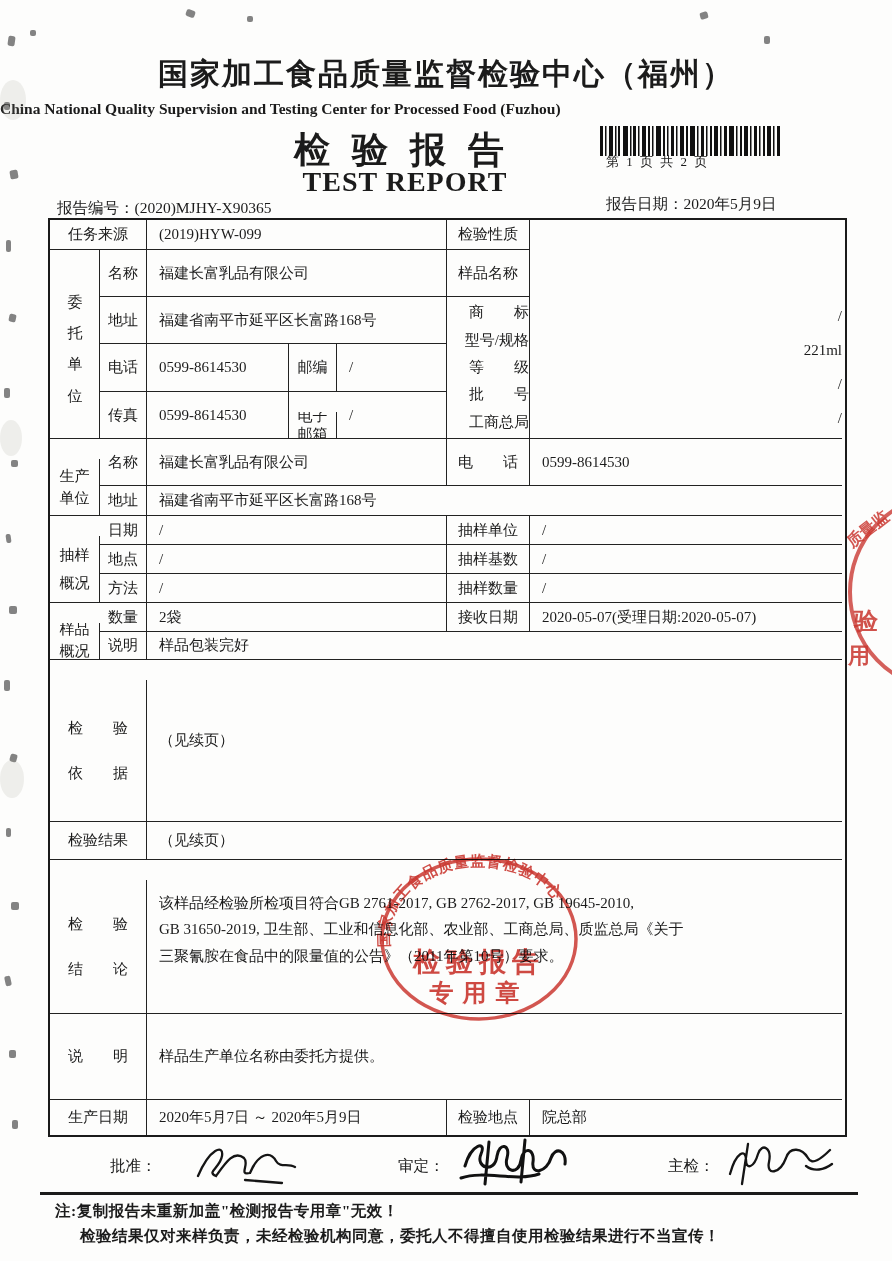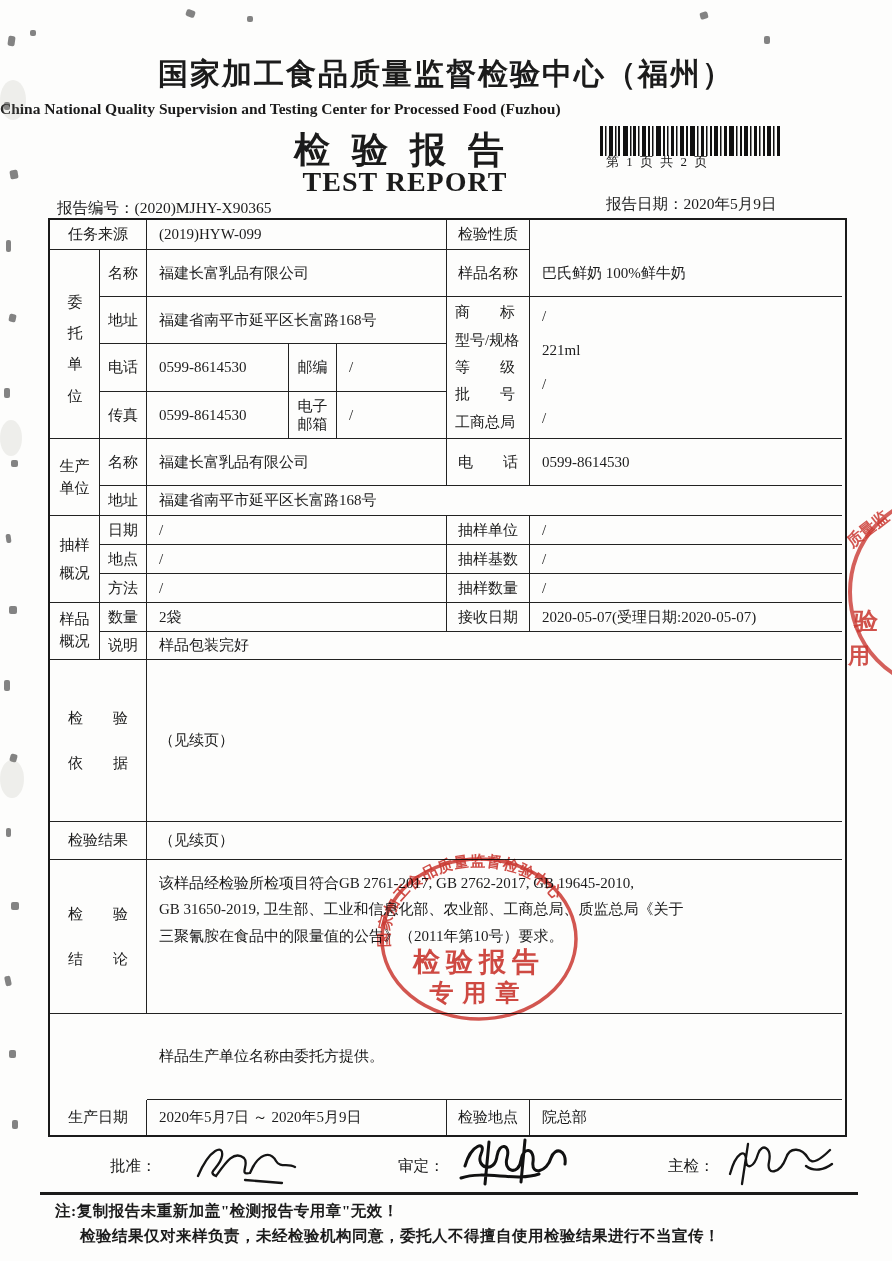--- a/index.html
+++ b/index.html
@@ -20,25 +20,25 @@
   
   #tbl{left:48px;top:218px;width:795px;height:915px;border:2.5px solid #1b1b1b;
        display:grid;font-size:15px;
        grid-template-columns:50px 47px 142px 48px 110px 83px 312px;
        grid-template-rows:30px 47px 47px 48px 47px 47px 30px 29px 29px 29px 29px 28px 162px 38px 154px 86px 35px;}
   .c{border-right:1.5px solid #222;border-bottom:1.5px solid #222;display:flex;align-items:center;overflow:hidden;}
   .lab{justify-content:center;text-align:center;}
   .val{padding-left:12px;font-family:Liberation Serif, serif;}
   .er{border-right:none;}
   .eb{border-bottom:none;}
-  .pre{white-space:pre-line;}
+  .pre{white-space:pre-line;margin-top:20px;}
   .vtext{writing-mode:vertical-lr;text-orientation:upright;letter-spacing:2.1em;line-height:1;}
   .lh-wide{line-height:3;}
   .attrs{flex-direction:column;align-items:stretch;justify-content:space-around;padding:2px 0;}
-  .attrs div{padding-left:8px;}
+  .attrs div{padding-left:8px;text-align:right;}
   .attrs.values div{padding-left:12px;}
   .conc{line-height:1.75;padding:10px 14px 10px 12px;align-items:flex-start;}
   
   .stamp{mix-blend-mode:multiply;pointer-events:none;}
   .edge-stamp-wrap{left:834px;top:493px;width:58px;height:202px;overflow:hidden;mix-blend-mode:multiply;pointer-events:none;}
   
   .sig-label{font-size:15.5px;}
   .rule-heavy{left:40px;top:1192px;width:818px;height:3px;background:#1b1b1b;}
   .note{font-size:15.5px;font-weight:600;letter-spacing:0.5px;}
   
@@ -107,21 +107,20 @@
     <div class="c lab" style="grid-area:1/1/2/3">任务来源</div>
     <div class="c val" style="grid-area:1/3/2/6">(2019)HYW-099</div>
     <div class="c lab" style="grid-area:1/6/2/7">检验性质</div>
 
     <div class="c lab" style="grid-area:2/1/6/2">
         <span class="vtext">委托单位</span>
       </div>
     <div class="c lab" style="grid-area:2/2/3/3">名称</div>
     <div class="c val" style="grid-area:2/3/3/6">福建长富乳品有限公司</div>
     <div class="c lab" style="grid-area:2/6/3/7">样品名称</div>
-    <div class="c val er" style="grid-area:2/7/3/8">巴氏鲜奶 100%鲜牛奶</div>
     <div class="c lab" style="grid-area:3/2/4/3">地址</div>
     <div class="c val" style="grid-area:3/3/4/6">福建省南平市延平区长富路168号</div>
 
     <div class="c attrs" style="grid-area:3/6/6/7">
       <div>商　　标</div>
       <div>型号/规格</div>
       <div>等　　级</div>
       <div>批　　号</div>
       <div>工商总局</div>
     </div>
@@ -178,20 +177,21 @@
     <div class="c lab pre lh-wide" style="grid-area:13/1/14/3">检　　验
 依　　据</div>
     <div class="c val er" style="grid-area:13/3/14/8">（见续页）</div>
     <div class="c lab" style="grid-area:14/1/15/3">检验结果</div>
     <div class="c val er" style="grid-area:14/3/15/8">（见续页）</div>
     <div class="c lab pre lh-wide" style="grid-area:15/1/16/3">检　　验
 结　　论</div>
     <div class="c val er conc pre" style="grid-area:15/3/16/8">该样品经检验所检项目符合GB 2761-2017, GB 2762-2017, GB 19645-2010,
 GB 31650-2019, 卫生部、工业和信息化部、农业部、工商总局、质监总局《关于
 三聚氰胺在食品中的限量值的公告》（2011年第10号）要求。</div>
+    <div class="c lab" style="grid-area:16/1/17/3">说　　明</div>
     <div class="c val er" style="grid-area:16/3/17/8">样品生产单位名称由委托方提供。</div>
 
     <div class="c lab eb" style="grid-area:17/1/18/3">生产日期</div>
     <div class="c val eb" style="grid-area:17/3/18/6">2020年5月7日  ～  2020年5月9日</div>
     <div class="c lab eb" style="grid-area:17/6/18/7">检验地点</div>
     <div class="c val er eb" style="grid-area:17/7/18/8">院总部</div>
   </div>
 
   <div class="abs stamp" style="left:375px;top:850px;">
     <svg width="210" height="180" viewBox="0 0 210 180">

